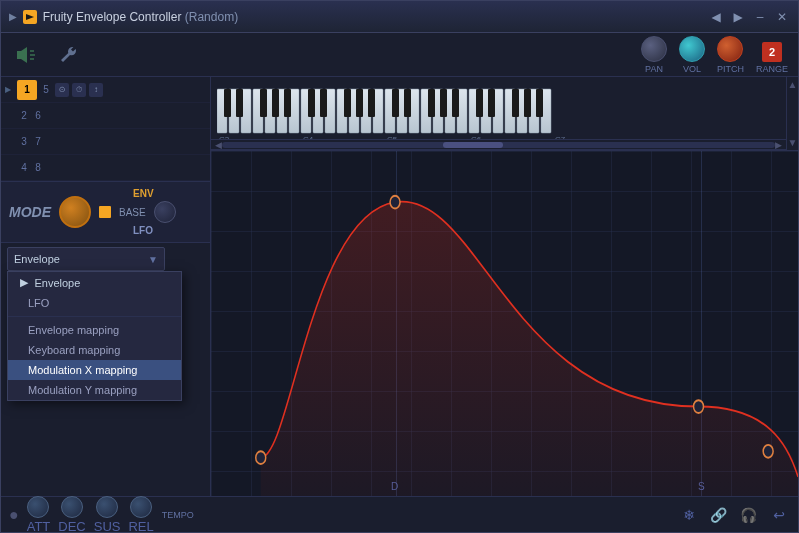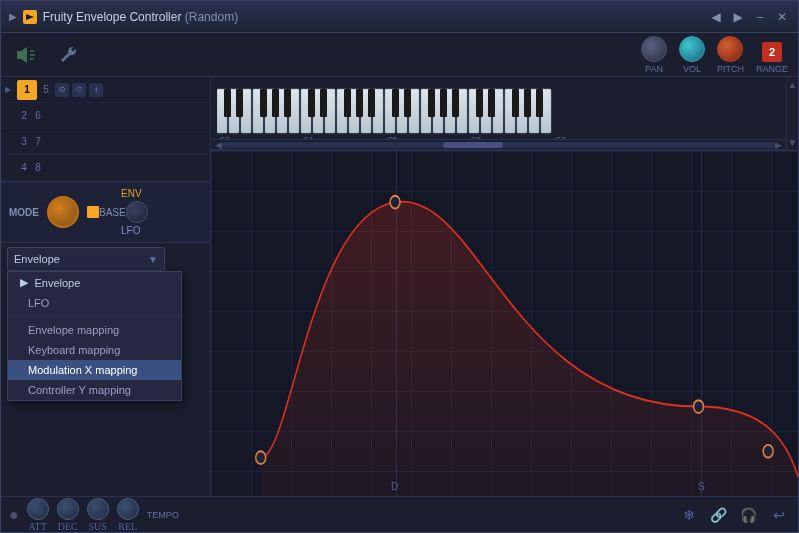--- a/index.html
+++ b/index.html
@@ -216,47 +216,48 @@
     .mode-controls {
       padding: 6px 8px;
       display: flex;
       align-items: center;
       gap: 8px;
       background: #1e2238;
       border-bottom: 1px solid #2a3050;
     }
     .mode-label {
       color: #8090b0;
-      font-size: 10px;
+      font-size: 14px;
       font-weight: bold;
+      font-style: italic;
     }
     .mode-knob {
       width: 32px;
       height: 32px;
       border-radius: 50%;
       background: radial-gradient(circle at 35% 35%, #d08020, #805010);
       border: 2px solid #c07010;
       cursor: pointer;
     }
     .mode-labels {
       display: flex;
       flex-direction: column;
       gap: 2px;
     }
     .mode-label-item {
       color: #8090c0;
       font-size: 10px;
-      font-weight: normal;
+      font-weight: bold;
       padding-left: 34px;
     }
     .mode-label-item.active { color: #e0a030; }
     .base-row {
       display: flex;
       align-items: center;
-      gap: 0;
+      gap: 8px;
     }
     .base-icon {
       width: 12px;
       height: 12px;
       background: #f5a623;
       border-radius: 1px;
     }
     .base-label {
       color: #8090b0;
       font-size: 10px;
@@ -388,22 +389,21 @@
     .param-knob {
       width: 22px;
       height: 22px;
       border-radius: 50%;
       background: radial-gradient(circle at 35% 35%, #3a5070, #1e2840);
       border: 1px solid #4a6080;
       cursor: pointer;
     }
     .param-label {
       color: #5060a0;
-      font-size: 10px;
-      font-family: Liberation Serif, serif;
+      font-size: 13px;
     }
     .tempo-label {
       color: #6070a0;
       font-size: 9px;
     }
     .bottom-spacer { flex: 1; }
     .bottom-icon {
       width: 22px;
       height: 22px;
       display: flex;
@@ -578,21 +578,21 @@
         <div class="dropdown-menu">
           <div class="menu-section-header">
             <span>▶</span>
             <span>Envelope</span>
           </div>
           <div class="menu-item">LFO</div>
           <div class="menu-separator"></div>
           <div class="menu-item">Envelope mapping</div>
           <div class="menu-item">Keyboard mapping</div>
           <div class="menu-item active">Modulation X mapping</div>
-          <div class="menu-item">Controller Y mapping</div>
+          <div class="menu-item">Modulation Y mapping</div>
         </div>
       </div>
     </div>
 
     <div style="flex:1;display:flex;flex-direction:column;overflow:hidden;">
 
       <div style="display:flex;background:#1a1e2e;border-bottom:1px solid #2a3050;flex-shrink:0;">
         <div class="piano-area">
           <div style="padding:4px 6px 0 6px;">
             <div style="display:flex;position:relative;height:58px;overflow:hidden;">

